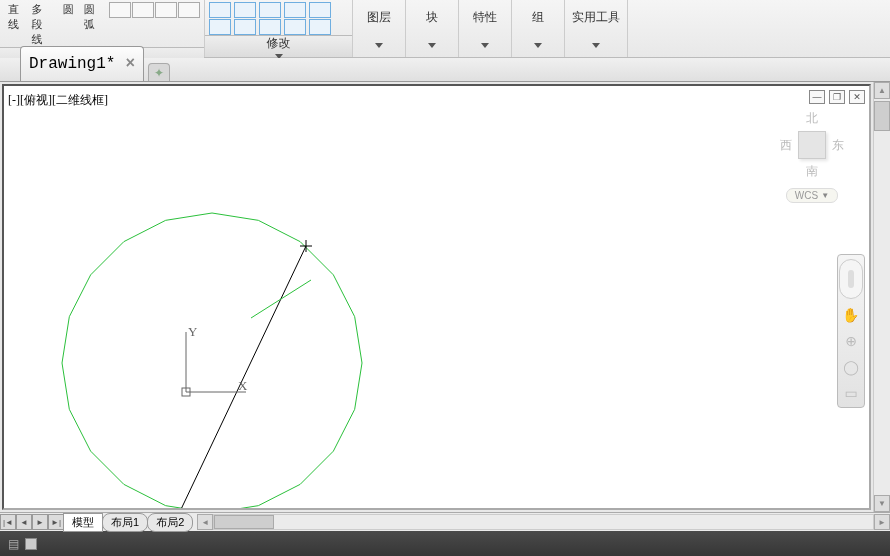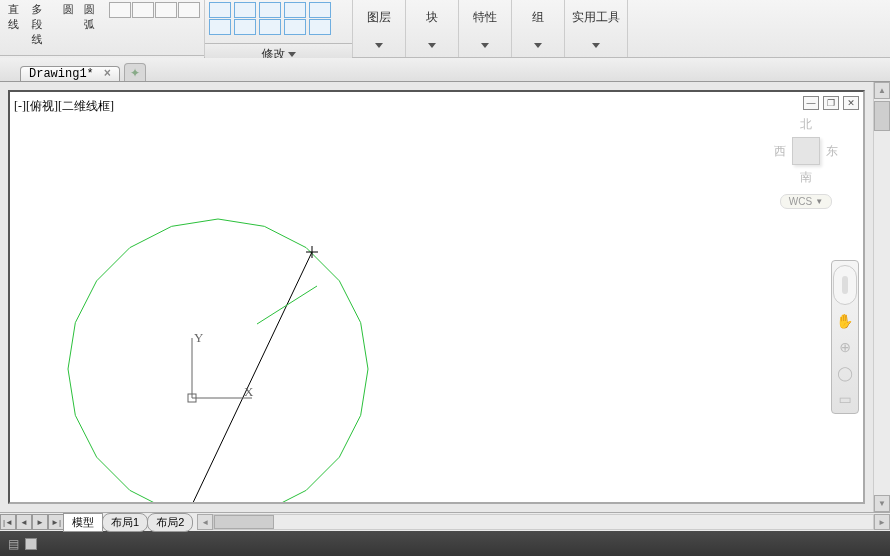--- a/index.html
+++ b/index.html
@@ -5,36 +5,36 @@
     * { margin: 0; padding: 0; box-sizing: border-box; }
     body { font-family: "Microsoft YaHei", SimSun, sans-serif; font-size: 12px; background: #e8e8e8; width: 890px; height: 556px; overflow: hidden; }
     
     .ribbon { background: linear-gradient(#f5f5f5, #e8e8e8); border-bottom: 1px solid #bbb; display: flex; height: 58px; }
     .ribbon-group { border-right: 1px solid #ccc; display: flex; flex-direction: column; padding: 0 4px; position: relative; }
     .rg-draw { width: 205px; }
     .rg-modify { width: 148px; }
     .rg-tab { width: 53px; display: flex; align-items: center; justify-content: center; flex-direction: column; }
     .rg-tab-wide { width: 63px; }
     .rg-body { display: flex; gap: 2px; flex: 1; align-items: flex-start; padding-top: 2px; }
-    .rg-label { text-align: center; padding: 4px 0; color: #333; display: flex; align-items: center; justify-content: center; gap: 2px; background: linear-gradient(#eeeeee,#dcdcdc); border-top: 1px solid #bbb; margin: 8px -4px; height: 22px; }
+    .rg-label { text-align: center; padding: 4px 0; color: #333; display: flex; align-items: center; justify-content: center; gap: 2px; background: linear-gradient(#eeeeee,#dcdcdc); border-top: 1px solid #bbb; margin: 0 -4px; height: 22px; flex-direction: column; }
     .tool-col { display: flex; flex-direction: column; align-items: center; gap: 1px; font-size: 11px; }
     .tool-col-text { color: #333; padding: 0 4px; }
     .small-grid { display: grid; grid-template-columns: repeat(4, 22px); gap: 1px; }
     .small-btn { width: 22px; height: 16px; background: #f8f8f8; border: 1px solid #aaa; display: flex; align-items: center; justify-content: center; }
     .small-btn.b { border-color: #6faee0; background: #eaf3fb; }
     .tri-down { display: inline-block; width: 0; height: 0; border-left: 4px solid transparent; border-right: 4px solid transparent; border-top: 5px solid #555; }
     .tab-text { color: #333; margin-bottom: 17px; }
     
     .tabs-bar { height: 24px; background: linear-gradient(#f0f0f0,#e0e0e0); border-bottom: 1px solid #999; display: flex; align-items: flex-end; padding-left: 20px; position: relative; }
-    .doc-tab { background: linear-gradient(#fdfdfd,#e8e8e8); border: 1px solid #999; border-bottom: none; border-radius: 4px 4px 0 0; padding: 0 8px; font-family: Courier, monospace; font-size: 12px; display: flex; align-items: center; gap: 10px; }
+    .doc-tab { background: linear-gradient(#fdfdfd,#e8e8e8); border: 1px solid #999; border-bottom: none; border-radius: 4px 4px 0 0; padding: 8px 8px; font-family: Courier, monospace; font-size: 16px; display: flex; align-items: center; gap: 10px; }
     .tab-close { color: #888; font-weight: bold; cursor: pointer; }
     .add-tab { width: 22px; height: 18px; margin-left: 4px; background: #d8d8d8; border: 1px solid #aaa; border-bottom:none; border-radius: 4px 4px 0 0; display:flex; align-items:center; justify-content:center; color:#888; }
     
     .draw-wrap { position: relative; height: 430px; background: #e8e8e8; display: flex; }
-    .canvas-frame { flex: 1; margin: 8px; background: #fff; border: 2px inset #aaa; position: relative; overflow: hidden; }
+    .canvas-frame { flex: 1; margin: 2px; background: #fff; border: 2px inset #aaa; position: relative; overflow: hidden; }
     .viewport-label { position: absolute; top: 6px; left: 4px; font-family: SimSun; font-size: 12px; color: #000; }
     .top-controls { position: absolute; top: 4px; right: 4px; display: flex; gap: 4px; }
     .ctrl-btn { width: 16px; height: 14px; border: 1px solid #888; background: #f8f8f8; font-size: 9px; display:flex; align-items:center; justify-content:center; color:#555; }
     
     .compass { position: absolute; top: 24px; right: 25px; text-align: center; color: #bbb; font-size: 12px; }
     .compass-row { display: flex; align-items: center; gap: 6px; margin: 4px 0; }
     .compass-top { width: 28px; height: 28px; background: #e5e5e5; border: 1px solid #ccc; box-shadow: 2px 2px 3px rgba(0,0,0,0.1); }
     .wcs-badge { background: #f6f6f0; border: 1px solid #ddd; padding: 1px 8px; border-radius: 7px; font-size: 10px; color: #999; margin-top: 8px; display: inline-flex; align-items: center; gap: 3px;}
     
     .nav-bar { position: absolute; right: 4px; top: 168px; width: 28px; background: linear-gradient(#f5f5f5,#e2e2e2); border: 1px solid #bbb; border-radius: 4px; padding: 4px 0; display: flex; flex-direction: column; align-items: center; gap: 6px; }

